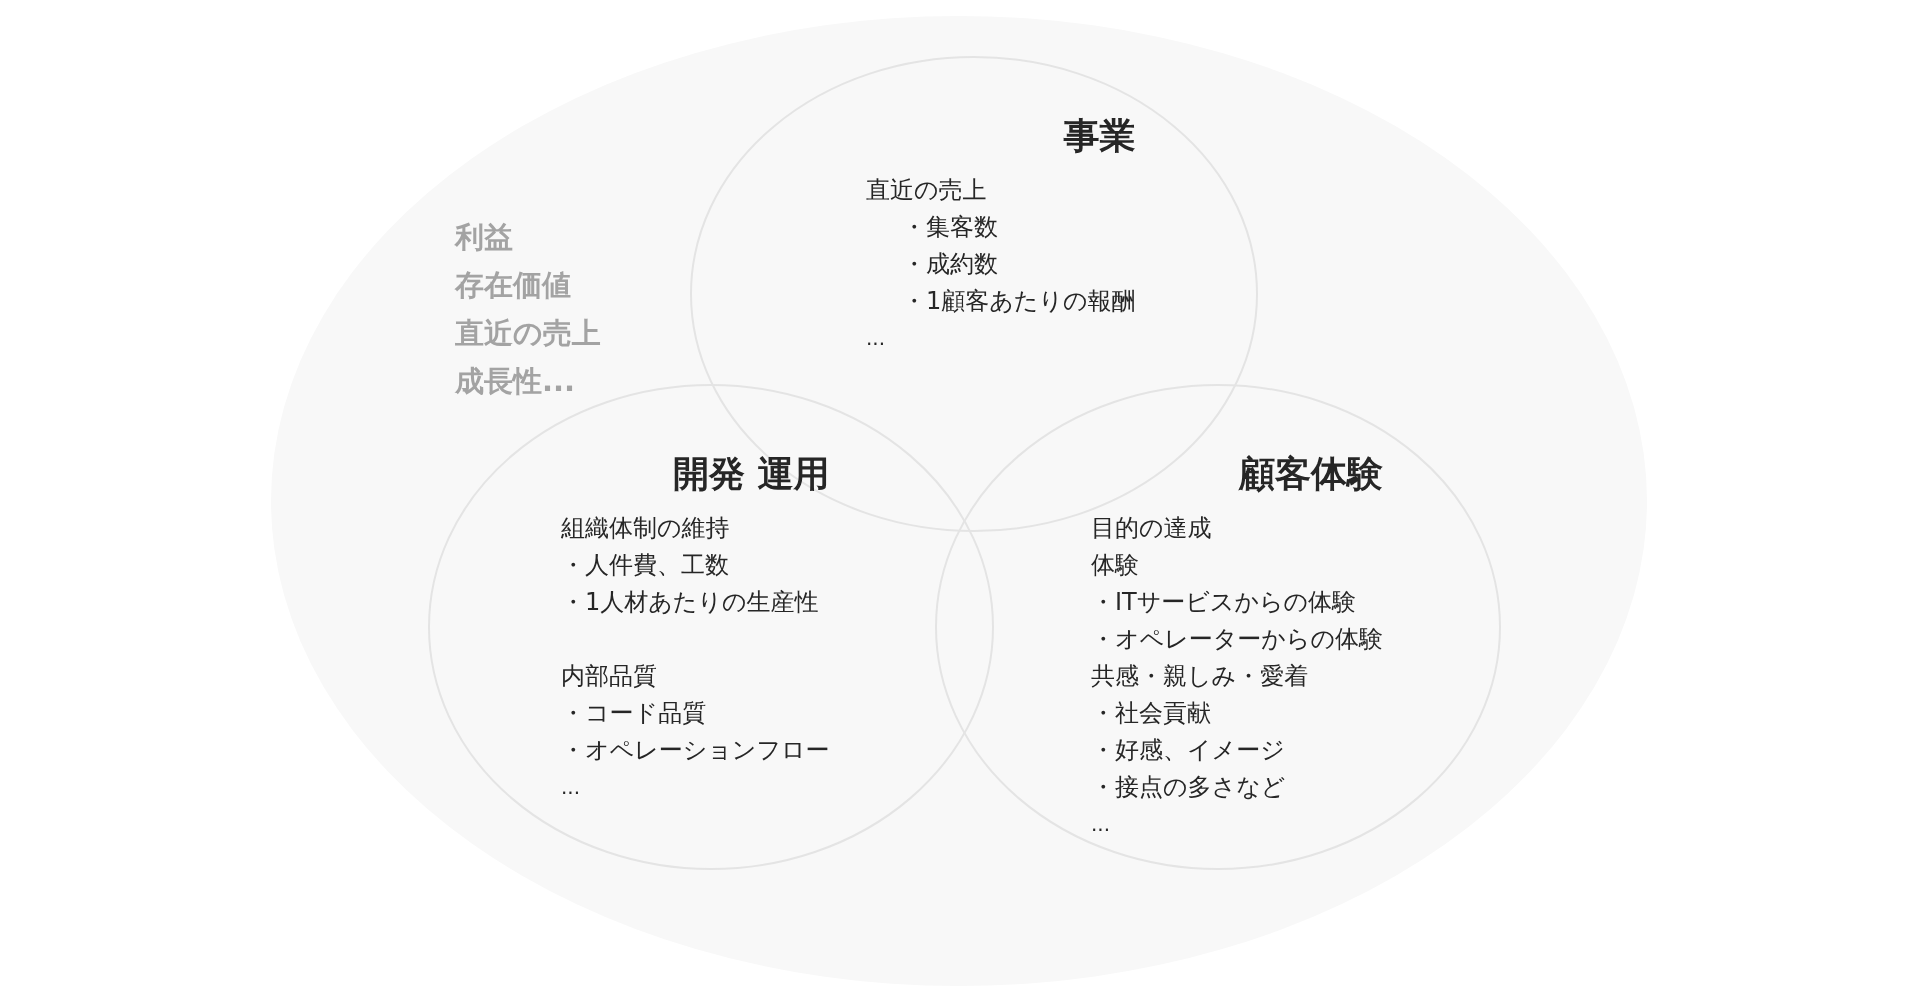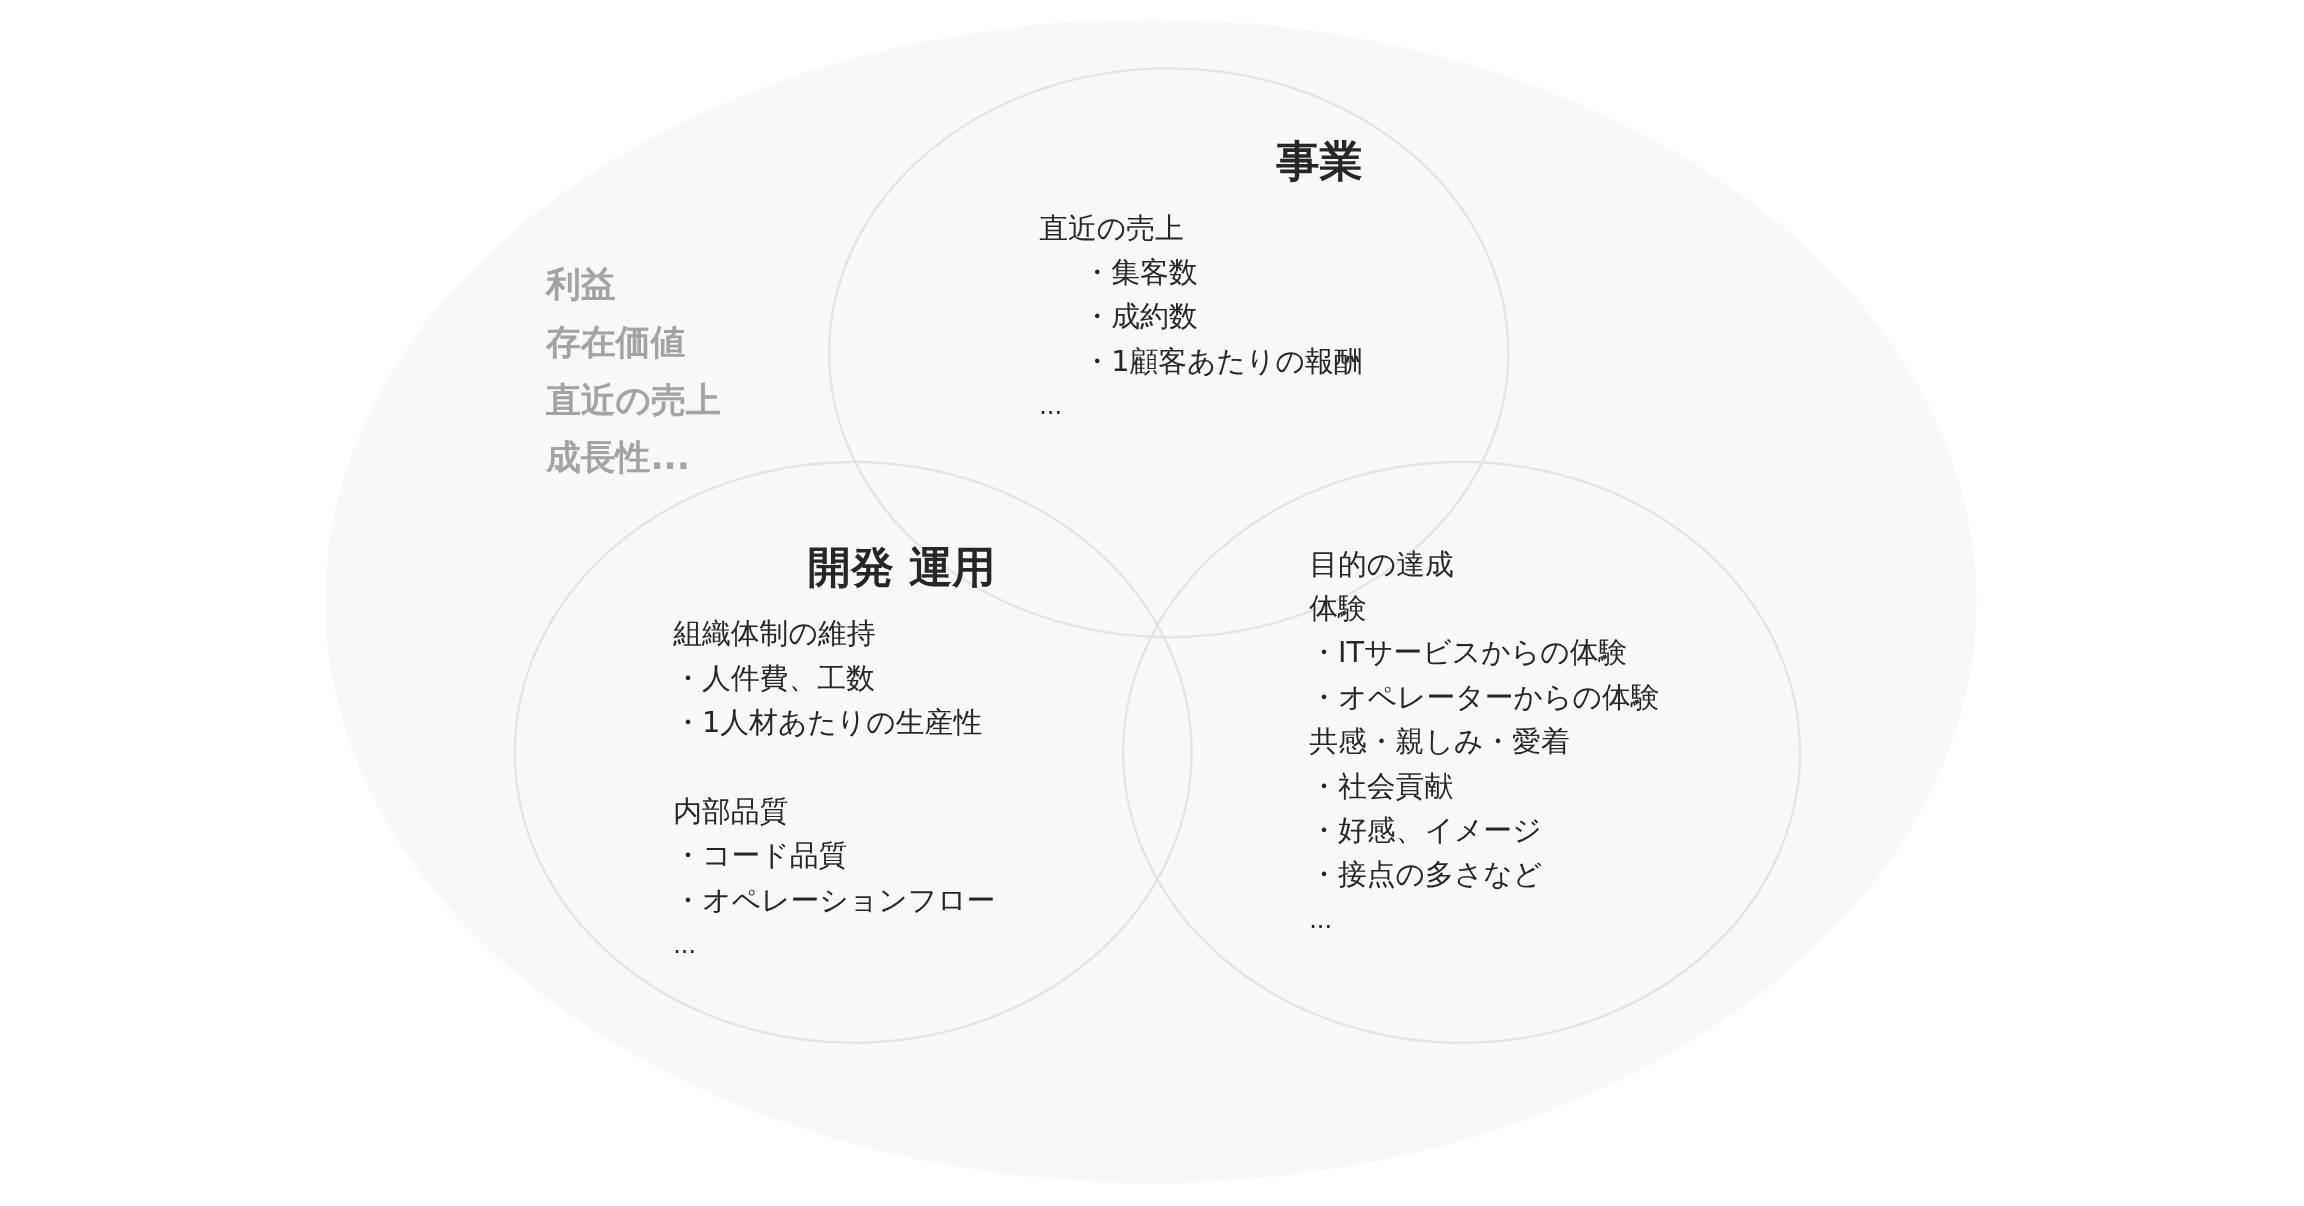--- a/index.html
+++ b/index.html
@@ -48,20 +48,21 @@
     <div class="line">組織体制の維持</div>
     <div class="line">・人件費、工数</div>
     <div class="line">・1人材あたりの生産性</div>
     <div class="line gap">内部品質</div>
     <div class="line">・コード品質</div>
     <div class="line">・オペレーションフロー</div>
     <div class="line ellipsis">...</div>
   </div>
 
   <div class="block" style="left:1091px; top:452px;">
+    <div class="title">顧客体験</div>
     <div class="line">目的の達成</div>
     <div class="line">体験</div>
     <div class="line">・ITサービスからの体験</div>
     <div class="line">・オペレーターからの体験</div>
     <div class="line">共感・親しみ・愛着</div>
     <div class="line">・社会貢献</div>
     <div class="line">・好感、イメージ</div>
     <div class="line">・接点の多さなど</div>
     <div class="line ellipsis">...</div>
   </div>

